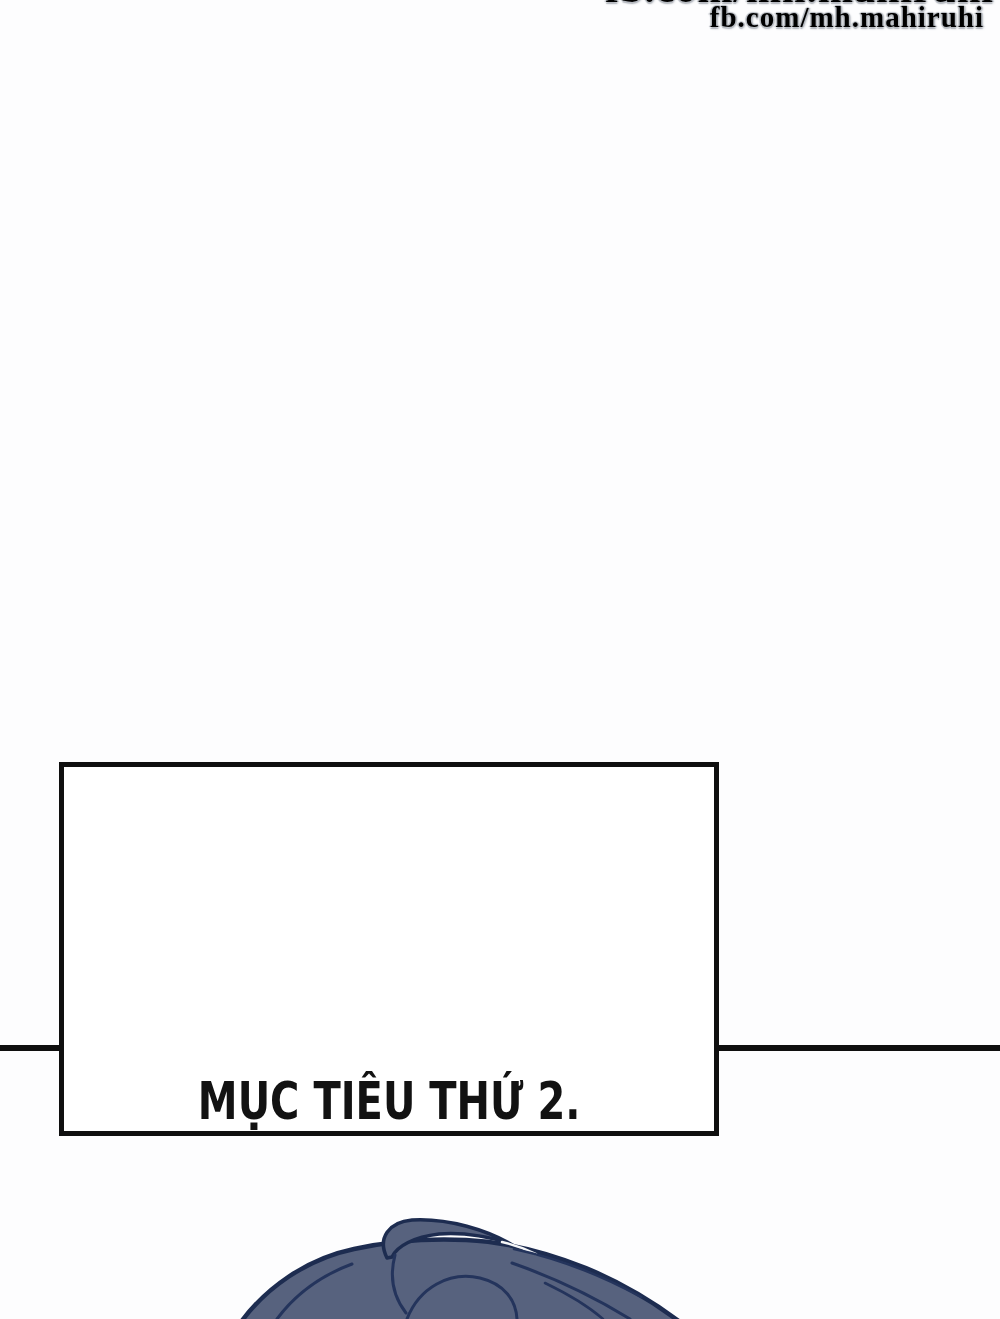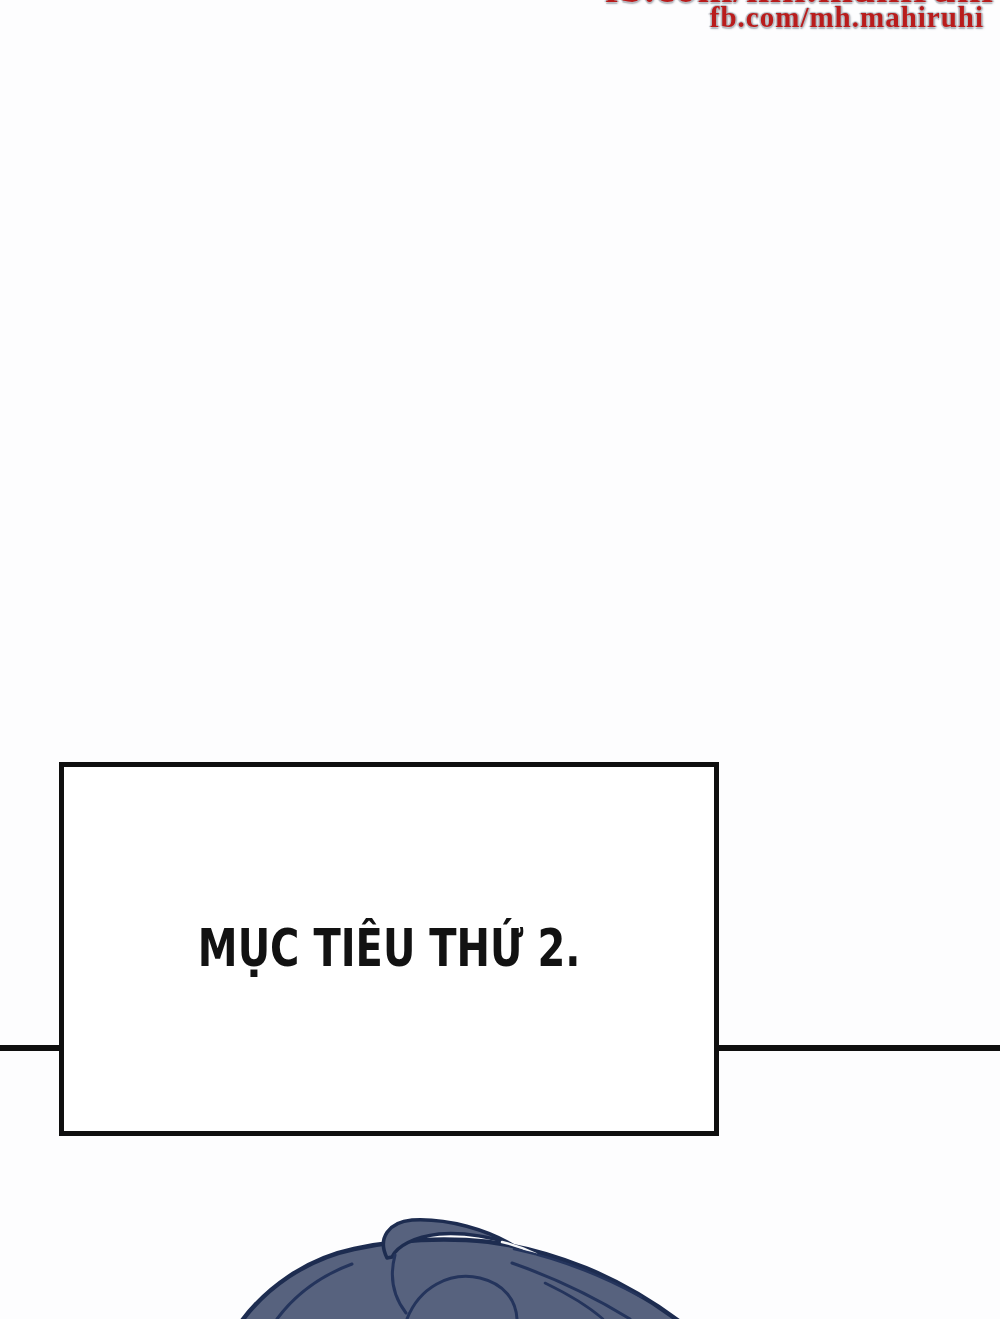--- a/index.html
+++ b/index.html
@@ -11,21 +11,21 @@
     overflow: hidden;
     font-family: "DejaVu Sans", sans-serif;
   }
 
   
   .watermark {
     position: absolute;
     white-space: nowrap;
     font-family: "Liberation Serif", serif;
     font-weight: bold;
-    color: #b91c1c;
+    color: #000000;
     text-shadow:
       -1.5px 0 1px #b6bac0,
        1.5px 0 1px #b6bac0,
        0 -1.5px 1px #b6bac0,
        0  1.5px 1px #b6bac0,
        1px 1px 3px #a8adb5;
     letter-spacing: 1px;
   }
   .watermark-clipped {
     top: -36px;
@@ -51,21 +51,21 @@
   .caption-box {
     position: absolute;
     left: 59px;
     top: 762px;
     width: 660px;
     height: 374px;
     box-sizing: border-box;
     background: #ffffff;
     border: 5px solid #0f0f0f;
     display: flex;
-    align-items: center;
+    align-items: flex-end;
     justify-content: center;
     z-index: 2;
   }
   .caption-text {
     font-family: "DejaVu Sans", sans-serif;
     font-weight: bold;
     font-size: 50px;
     letter-spacing: 0px;
     color: #121212;
     transform: scaleX(0.8) scaleY(1.02);

